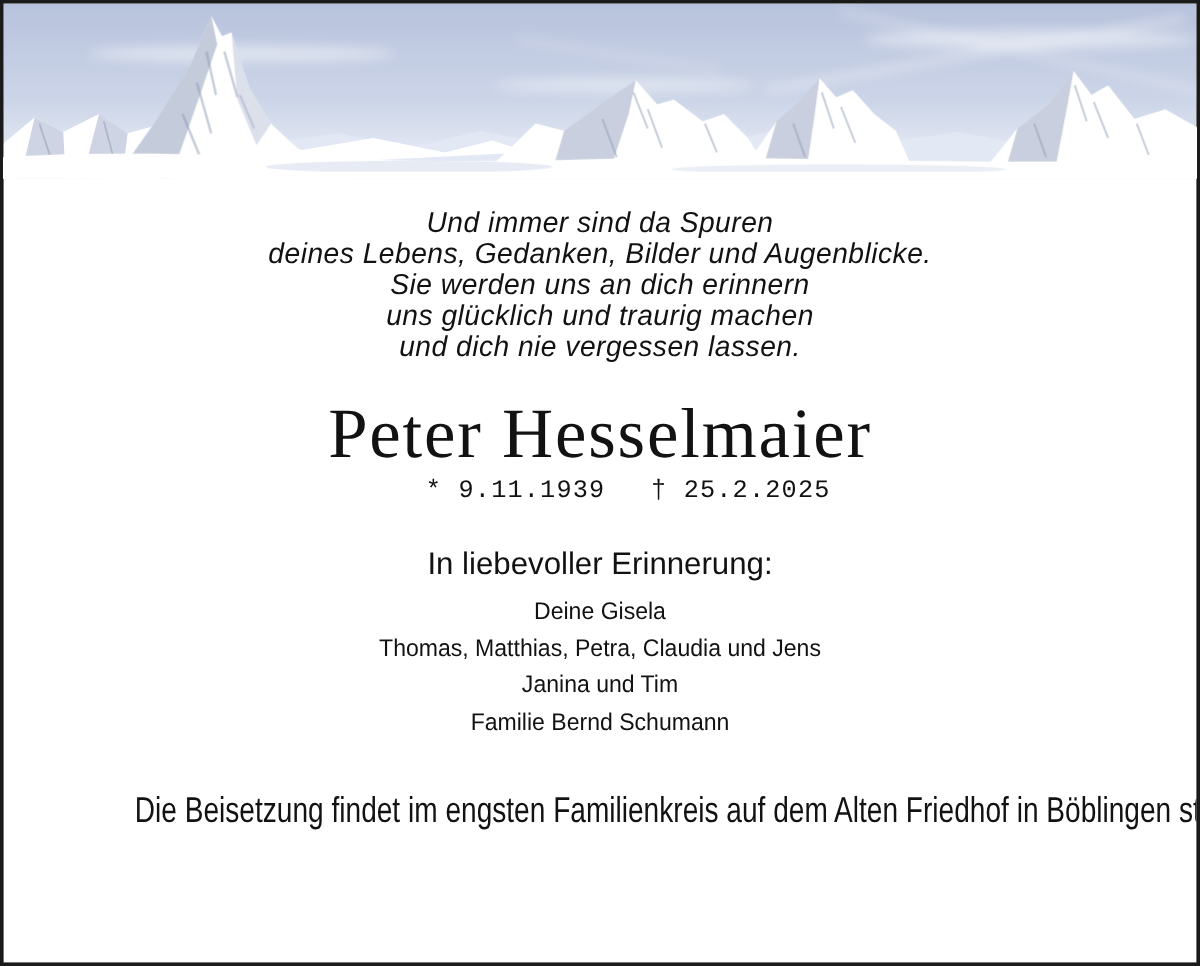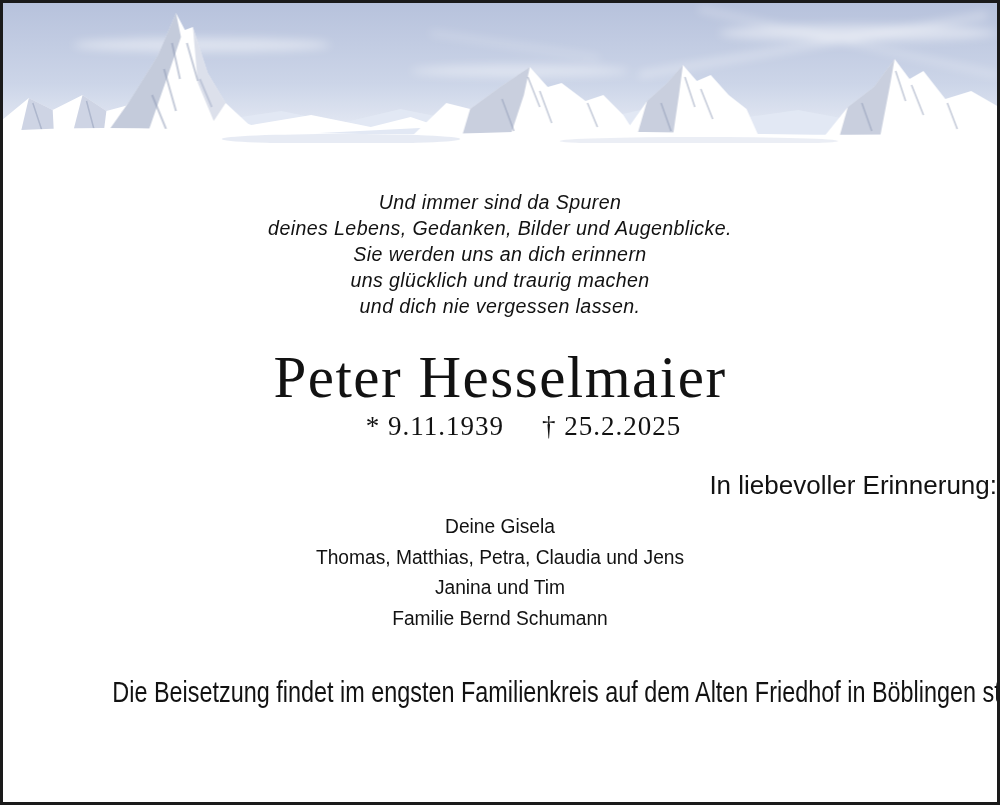--- a/index.html
+++ b/index.html
@@ -23,55 +23,54 @@
     overflow:hidden;
     font-family:"Liberation Sans", sans-serif;
     color:var(--ink);
   }
   .mountains{
     display:block;
     width:100%;height:146px;
   }
   .center{text-align:center;}
   .poem{
-    margin-top:40px;
+    margin-top:24px;
     font-style:italic;
-    font-size:20px;
+    font-size:24px;
     line-height:26px;
     letter-spacing:0.4px;
   }
   .poem .line{transform:scaleX(0.98);}
   .announcement{
     margin-top:34px;
     font-size:25px;
     line-height:29px;
   }
   .announcement .line{transform:scaleX(0.96);}
   .deceased-name{
     margin:30px 0 0 0;
     font-family:"Liberation Serif", serif;
     font-weight:400;
     font-size:59px;
     line-height:56px;
     letter-spacing:1.5px;
   }
   .dates{
     margin-top:6px;
-    font-family:Liberation Serif, serif;
-    font-size:27px;
+    font-family:Liberation Mono, monospace;
+    font-size:21px;
     line-height:30px;
     letter-spacing:1px;
     padding-left:47px;
   }
   .dates .birth{margin-right:38px;}
   .remembrance-intro{
     margin-top:30px;
     font-size:26px;
     line-height:28px;
-    text-align:right;
   }
   .mourners{
     margin-top:12px;
     font-size:20px;
     line-height:30.5px;
   }
   .mourners .line{transform:scaleX(0.96);}
   .footer{
     margin-top:44px;
     font-size:30px;

